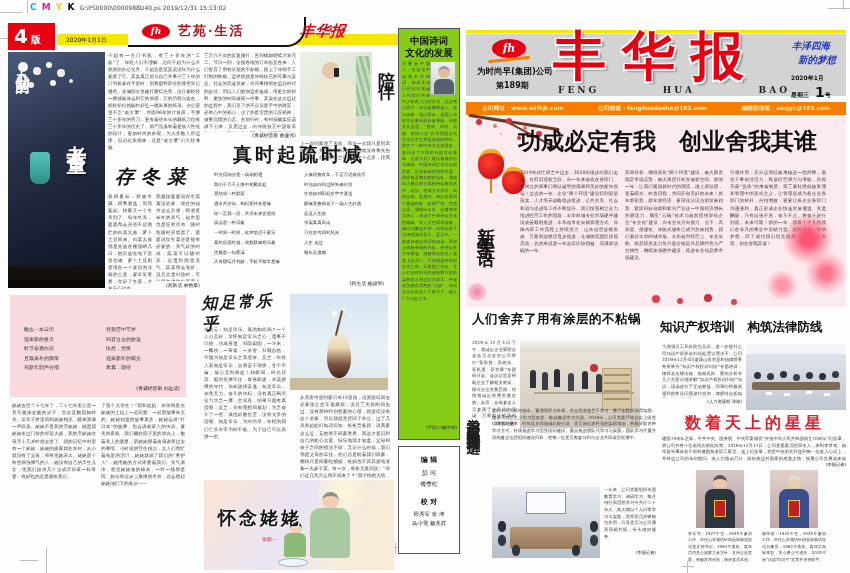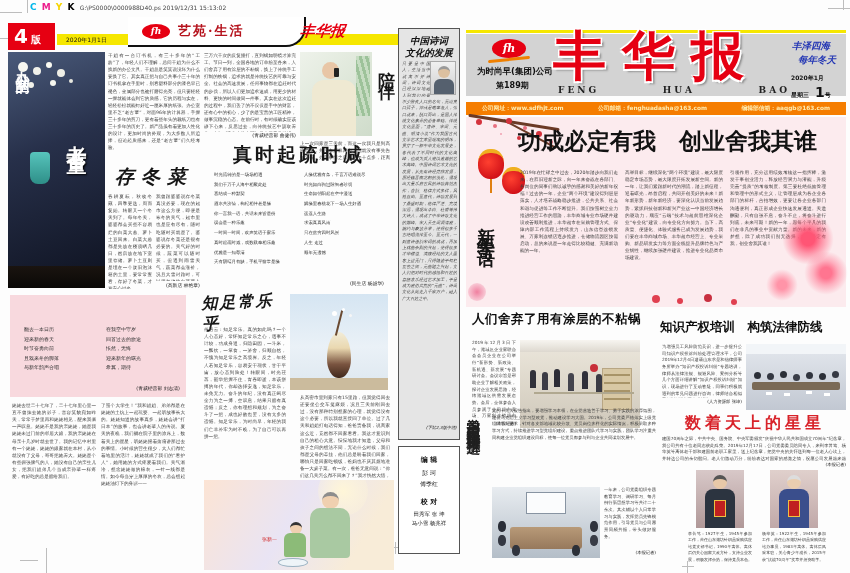--- a/index.html
+++ b/index.html
@@ -129,24 +129,25 @@
 
   <div class="txt" style="left:300px;top:394px;width:90px;height:84px;">从高密市里到家只有15里路，但我觉得回去还要坐公交车挺麻烦，况且三天前刚回去过，没有那种特别想家的心理，就觉得没有这个必要，所以我就直接回了单位。过了几天和姐姐打电话得知，爸爸责备我，说离家这么近，竟然都不回家看看。我这才意识到自己的粗心大意。慢慢地我才知道，父母和孩子之间的想法不同，无论什么时候，我们都是父母的牵挂，他们总是盼着我们回家，哪怕只是回家吃顿饭，爸妈也不厌其烦地准备一大桌子菜。有一次，爸爸无意间说：“你们这几天怎么都不回来了？”我才恍然大悟，原来他们一直在等我们回家。父亲对我们的爱无处不在，只是我们不曾察觉。陪伴是最长情的告白，常回家看看，别让等待成为遗憾——</div>
 
   <div class="phot" style="left:204px;top:480px;width:190px;height:90px;background:linear-gradient(120deg,#fce4d4,#e9e4f4 45%,#f8ecd8 80%);">
     <div class="abs" style="right:26px;top:-14px;width:50px;height:50px;border-radius:50%;background:radial-gradient(circle,#fff6d8,rgba(255,246,216,0));"></div>
     <div class="abs" style="left:118px;top:12px;width:17px;height:17px;border-radius:50%;background:#f0d0b0;border-top:4px solid #8d8d8d;"></div>
     <div class="abs" style="left:106px;top:28px;width:40px;height:50px;background:#a9c9a2;border-radius:10px 10px 4px 4px;"></div>
     <div class="abs" style="left:86px;top:42px;width:12px;height:12px;border-radius:50%;background:#f0d0b0;border-top:3px solid #333;"></div>
     <div class="abs" style="left:80px;top:53px;width:22px;height:24px;background:#8cbb78;border-radius:6px 6px 2px 2px;"></div>
     <div class="abs" style="left:74px;top:78px;width:30px;height:9px;border-radius:50%;background:#eef4f8;border:1px solid #9ab2c2;"></div>
+    <div class="title-cal" style="left:14px;top:26px;position:absolute;font-size:18px;letter-spacing:3px;text-shadow:1px 1px 0 #fff;">怀念姥姥</div>
     <div class="abs" style="left:58px;top:56px;font-size:5px;color:#d02020;">张新一</div>
   </div>
 
-  <div class="abs" style="left:398px;top:28px;width:62px;height:412px;border:1px solid #555;background:#e5e5e5;font-style:italic;">
+  <div class="abs" style="left:398px;top:28px;width:62px;height:412px;border:1px solid #555;background:#84cc16;">
     <div class="serif" style="position:absolute;left:0;top:6px;width:60px;text-align:center;font-size:9.5px;font-weight:bold;color:#111;">中国诗词</div>
     <div class="serif" style="position:absolute;left:0;top:18px;width:60px;text-align:center;font-size:9.5px;font-weight:bold;color:#111;">文化的发展</div>
     <div class="phot" style="right:3px;top:32px;width:26px;height:34px;background:linear-gradient(#f0f0f0,#cfcfcf);border:0.5px solid #aaa;">
       <div class="abs" style="left:7px;top:4px;width:12px;height:12px;border-radius:50%;background:#dcc0a0;border-top:3px solid #999;"></div>
       <div class="abs" style="left:3px;top:17px;width:20px;height:17px;background:#55606e;border-radius:6px 6px 0 0;"></div>
     </div>
     <div class="txt" style="left:3px;top:32px;width:28px;height:36px;font-size:4.1px;">只要是中国人，生活当中就离不开诗词，诗词文化已经深深地融入到我们的骨髓当中，和我们水乳交融。</div>
     <div class="txt" style="left:3px;top:70px;width:55px;height:322px;font-size:4.1px;">不少脍炙人口的名句，无论黄口孺子，抑或是耄耋老人，张口就来，脱口而出，是国人传统文化素养的必备基础。传统文化里面，“唐诗、宋词、元曲、明清小说”作为我国古代文学艺术宝库里璀璨的明珠，贯穿了一部中华文化发展史，各代表了不同时代的文化高峰，也成为后人难以逾越的艺术高峰。中国诗词艺术文化的发展，从先秦诗经楚辞发源，历经魏晋南北朝的洗礼，涌现出大量乐府古风的诗歌典范杰作，音韵、格律方式多样，风格自由。至唐代，诗歌发展到了鼎盛时期，格律严谨、意境深远，涌现出李白、杜甫等伟大诗人，成就了中华诗歌文化的巅峰。宋人天生词调清雅，婉约与豪放并举，使得很多千古绝唱流传至今。至元代，一则唐诗遗韵宋词的成就，再加上戏曲杂剧的兴起，使得很多才华横溢、满腹经纶的文人墨客上进无门，只得隐迹于勾栏瓦舍之间，元曲随之兴起，文人们把对时代的感悟和百姓的喜怒哀乐经过艺术加工，于是成为雅俗共赏的“元曲”，诗词文化从此走入千家万户，融入广大百姓之中。</div>
     <div class="byline" style="left:3px;top:396px;width:55px;position:absolute;font-size:4.2px;">(下转2,3版中缝)</div>
   </div>
@@ -170,21 +171,21 @@
   <div class="abs" style="left:477px;top:66px;font-size:8.5px;font-weight:bold;color:#111;">为时尚早(集团)公司</div>
   <div class="abs" style="left:496px;top:80px;font-size:8px;font-weight:bold;color:#111;">第189期</div>
   <div class="abs serif" style="left:553px;top:26px;width:240px;font-size:53px;font-weight:bold;color:#e60012;letter-spacing:16px;line-height:1.1;white-space:nowrap;text-shadow:-1.5px -1.5px 0 #fff,1.5px -1.5px 0 #fff,-1.5px 1.5px 0 #fff,1.5px 1.5px 0 #fff,3px 3px 2px rgba(60,60,60,0.45);">丰华报</div>
   <div class="abs serif" style="left:558px;top:85px;width:232px;display:flex;justify-content:space-between;font-size:9px;font-weight:bold;color:#222;letter-spacing:3px;">
     <span>FENG</span>
     <span>HUA</span>
     <span>BAO</span>
   </div>
   <div class="abs serif" style="left:792px;top:39px;width:54px;font-size:9.5px;font-weight:bold;font-style:italic;color:#2336b4;line-height:1.5;">
     <div>丰泽四海</div>
-    <div style="padding-left:6px;">每年冬天</div>
+    <div style="padding-left:6px;">新的梦想</div>
   </div>
   <div class="abs" style="left:791px;top:74px;width:55px;color:#111;">
     <div style="font-size:6px;font-weight:bold;">2020年1月</div>
     <div style="display:flex;align-items:baseline;margin-top:1px;">
       <span style="font-size:6px;font-weight:bold;">星期三</span>
       <span style="font-size:14px;font-weight:bold;margin-left:6px;">1</span>
       <span style="font-size:6px;font-weight:bold;">号</span>
     </div>
     <div style="font-size:4.8px;font-weight:bold;margin-top:2px;">农历己亥年腊月初七</div>
   </div>

